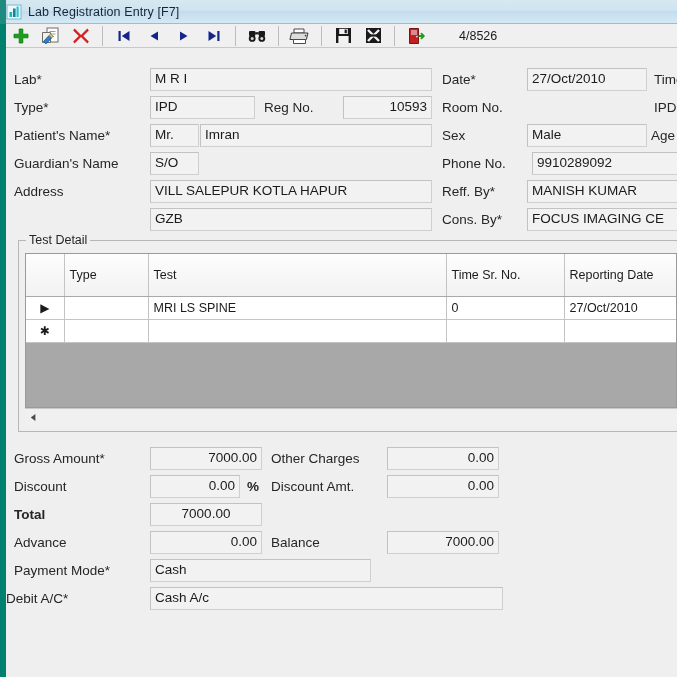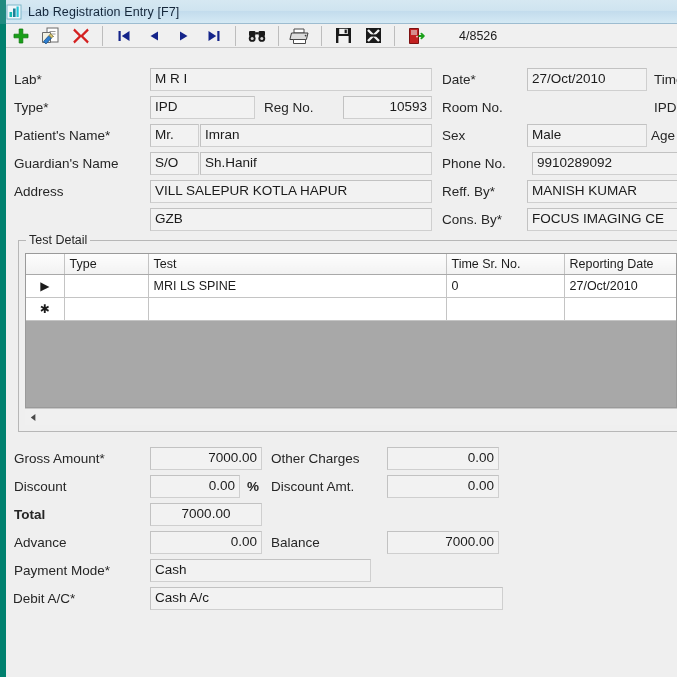--- a/index.html
+++ b/index.html
@@ -169,21 +169,21 @@
     width: 100%;
     font-size: 12.5px;
     color: #1b1b1b;
   }
   table.grid th {
     background: linear-gradient(to bottom, #fdfdfd 0%, #f2f2f2 100%);
     border-right: 1px solid #c4c4c4;
     border-bottom: 1px solid #a9a9a9;
     font-weight: normal;
     text-align: left;
-    padding: 3px 5px;
+    padding: 14px 5px;
     height: 20px;
     box-sizing: border-box;
     color: #1b1b1b;
     white-space: nowrap;
     overflow: hidden;
   }
   table.grid td {
     background: #ffffff;
     border-right: 1px solid #c4c4c4;
     border-bottom: 1px solid #c4c4c4;
@@ -397,21 +397,20 @@
 
     <div class="lbl" style="left:8px; top:68px;">Patient's Name*</div>
     <div class="fld" style="left:144px; top:64px; width:49px; height:23px;">Mr.</div>
     <div class="fld" style="left:194px; top:64px; width:232px; height:23px;">Imran</div>
     <div class="lbl" style="left:436px; top:68px;">Sex</div>
     <div class="fld" style="left:521px; top:64px; width:120px; height:23px;">Male</div>
     <div class="lbl" style="left:645px; top:68px;">Age</div>
 
     <div class="lbl" style="left:8px; top:96px;">Guardian's Name</div>
     <div class="fld" style="left:144px; top:92px; width:49px; height:23px;">S/O</div>
-    <div class="fld" style="left:194px; top:92px; width:232px; height:23px;">Sh.Hanif</div>
     <div class="lbl" style="left:436px; top:96px;">Phone No.</div>
     <div class="fld" style="left:526px; top:92px; width:152px; height:23px;">9910289092</div>
 
     <div class="lbl" style="left:8px; top:124px;">Address</div>
     <div class="fld" style="left:144px; top:120px; width:282px; height:23px;">VILL SALEPUR KOTLA HAPUR</div>
     <div class="lbl" style="left:436px; top:124px;">Reff. By*</div>
     <div class="fld" style="left:521px; top:120px; width:157px; height:23px;">MANISH KUMAR</div>
 
     <div class="fld" style="left:144px; top:148px; width:282px; height:23px;">GZB</div>
     <div class="lbl" style="left:436px; top:152px;">Cons. By*</div>
@@ -480,17 +479,17 @@
     <div class="fld c" style="left:144px; top:443px; width:112px; height:23px;">7000.00</div>
 
     <div class="lbl" style="left:8px; top:475px;">Advance</div>
     <div class="fld r" style="left:144px; top:471px; width:112px; height:23px;">0.00</div>
     <div class="lbl" style="left:265px; top:475px;">Balance</div>
     <div class="fld r" style="left:381px; top:471px; width:112px; height:23px;">7000.00</div>
 
     <div class="lbl" style="left:8px; top:503px;">Payment Mode*</div>
     <div class="fld" style="left:144px; top:499px; width:221px; height:23px;">Cash</div>
 
-    <div class="lbl" style="left:7px; top:531px;">Debit A/C*</div>
+    <div class="lbl" style="left:0; top:531px;">Debit A/C*</div>
     <div class="fld" style="left:144px; top:527px; width:353px; height:23px;">Cash A/c</div>
 
   </div>
 </div>
 
 </body></html>

